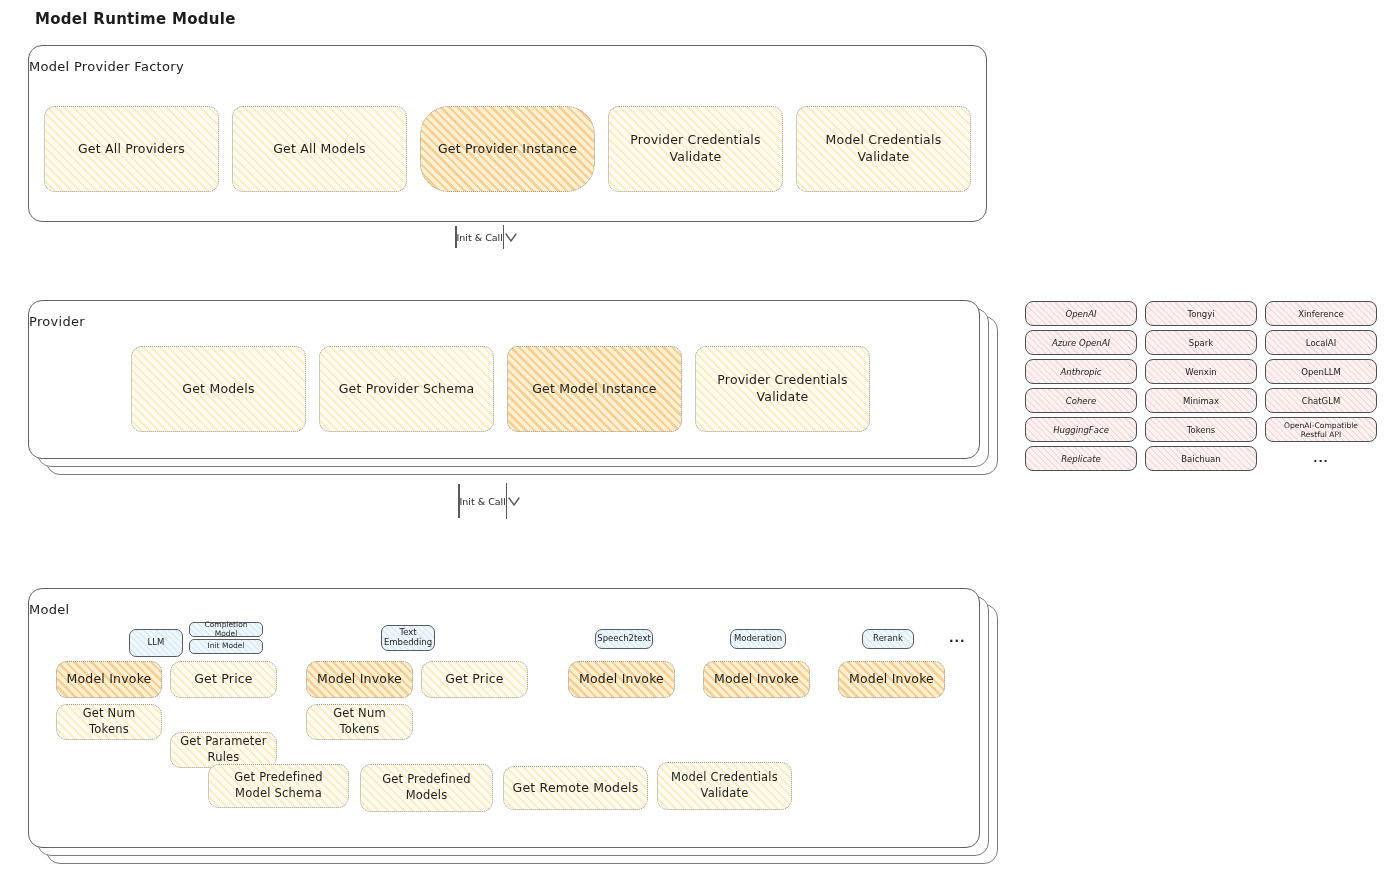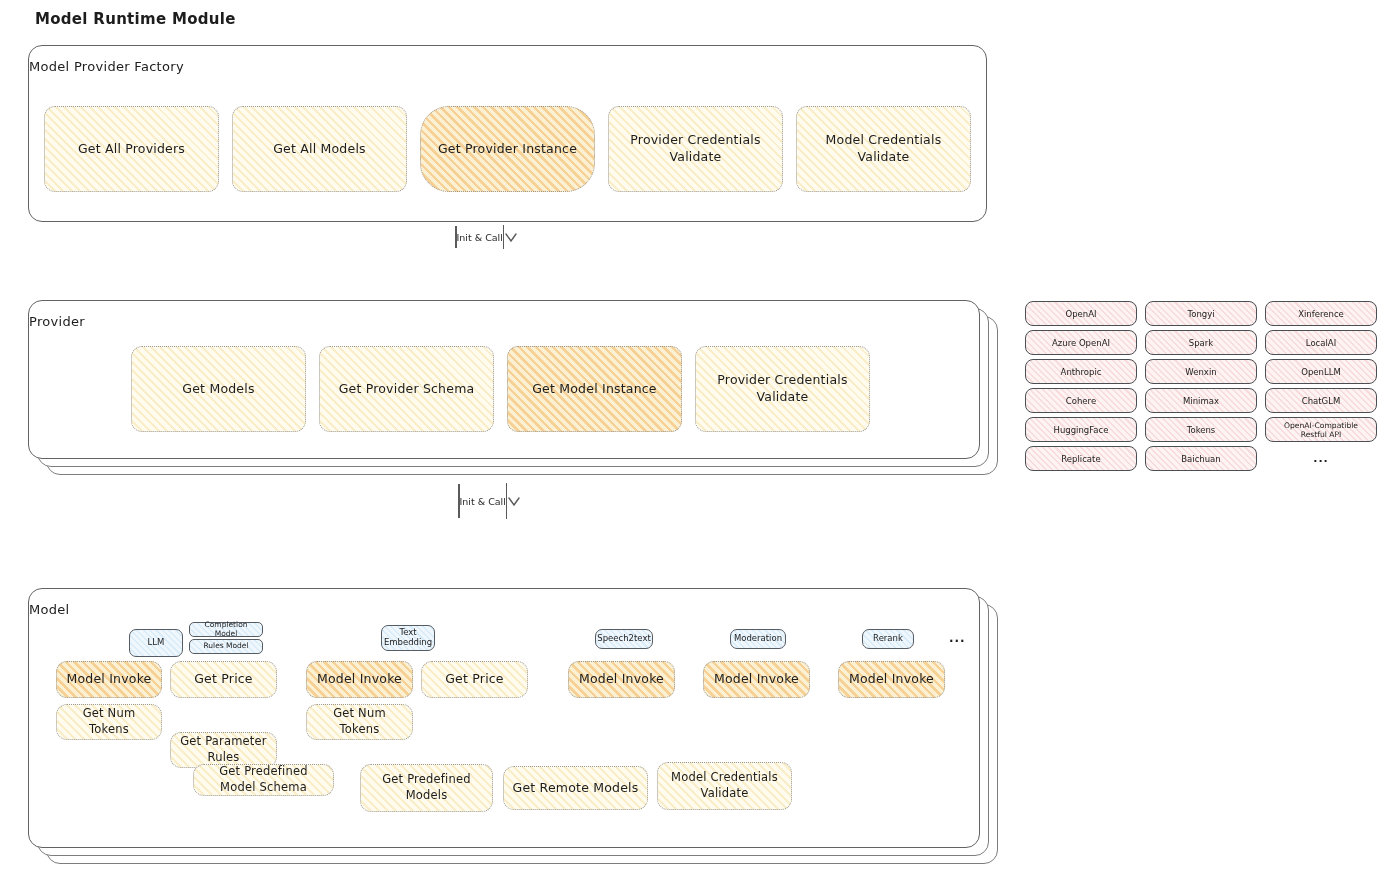--- a/index.html
+++ b/index.html
@@ -79,21 +79,21 @@
   <div class="card" style="left:28px;top:300px;width:950px;height:157px;">
     <div class="card-title">Provider</div>
     <div class="btn-row" style="left:102px;top:45px;">
       <div class="btn" style="width:175px;">Get Models</div>
       <div class="btn" style="width:175px;">Get Provider Schema</div>
       <div class="btn hl" style="width:175px;">Get Model Instance</div>
       <div class="btn" style="width:175px;">Provider Credentials Validate</div>
     </div>
   </div>
 
-  <div class="pcol" style="left:1025px;top:301px;">
+  <div class="pcol" style="left:1025px;top:301px;font-style:italic;">
     <div class="pp">OpenAI</div>
     <div class="pp">Azure OpenAI</div>
     <div class="pp">Anthropic</div>
     <div class="pp">Cohere</div>
     <div class="pp">HuggingFace</div>
     <div class="pp">Replicate</div>
   </div>
   <div class="pcol" style="left:1145px;top:301px;">
     <div class="pp">Tongyi</div>
     <div class="pp">Spark</div>
@@ -120,39 +120,39 @@
       </svg>
   </div>
 
   <div class="layer" style="left:46px;top:604px;width:950px;height:258px;"></div>
   <div class="layer" style="left:37px;top:596px;width:950px;height:258px;"></div>
   <div class="card" style="left:28px;top:588px;width:950px;height:258px;">
     <div class="card-title">Model</div>
 
     <div class="tag" style="left:100px;top:40px;width:54px;height:28px;">LLM</div>
     <div class="tag sub" style="left:160px;top:33px;width:74px;height:15px;">Completion Model</div>
-    <div class="tag sub" style="left:160px;top:50px;width:74px;height:15px;">Rules Model</div>
+    <div class="tag sub" style="left:160px;top:50px;width:74px;height:15px;">Init Model</div>
     <div class="tag" style="left:352px;top:36px;width:54px;height:26px;border-radius:7px;">Text Embedding</div>
     <div class="tag" style="left:566px;top:40px;width:58px;height:20px;">Speech2text</div>
     <div class="tag" style="left:701px;top:40px;width:56px;height:20px;">Moderation</div>
     <div class="tag" style="left:833px;top:40px;width:52px;height:20px;">Rerank</div>
     <div class="abs ellipsis" style="left:920px;top:42px;">...</div>
 
     <div class="btn hl abs" style="left:27px;top:72px;width:106px;height:37px;">Model Invoke</div>
     <div class="btn abs" style="left:141px;top:72px;width:107px;height:37px;">Get Price</div>
     <div class="btn sm abs" style="left:27px;top:115px;width:106px;height:36px;">Get Num Tokens</div>
     <div class="btn sm abs" style="left:141px;top:115px;width:107px;height:36px;margin-top:28px;">Get Parameter Rules</div>
 
     <div class="btn hl abs" style="left:277px;top:72px;width:107px;height:37px;">Model Invoke</div>
     <div class="btn abs" style="left:392px;top:72px;width:107px;height:37px;">Get Price</div>
     <div class="btn sm abs" style="left:277px;top:115px;width:107px;height:36px;">Get Num Tokens</div>
 
     <div class="btn hl abs" style="left:539px;top:72px;width:107px;height:37px;">Model Invoke</div>
     <div class="btn hl abs" style="left:674px;top:72px;width:107px;height:37px;">Model Invoke</div>
     <div class="btn hl abs" style="left:809px;top:72px;width:107px;height:37px;">Model Invoke</div>
 
-    <div class="btn sm abs" style="left:164px;top:175px;width:141px;height:32px;">Get Predefined Model Schema</div>
+    <div class="btn sm abs" style="left:179px;top:175px;width:141px;height:44px;">Get Predefined Model Schema</div>
     <div class="btn sm abs" style="left:331px;top:175px;width:133px;height:48px;">Get Predefined Models</div>
     <div class="btn abs" style="left:474px;top:177px;width:145px;height:44px;">Get Remote Models</div>
     <div class="btn sm abs" style="left:628px;top:173px;width:135px;height:48px;">Model Credentials Validate</div>
   </div>
 
 </div>
 
 </body></html>

